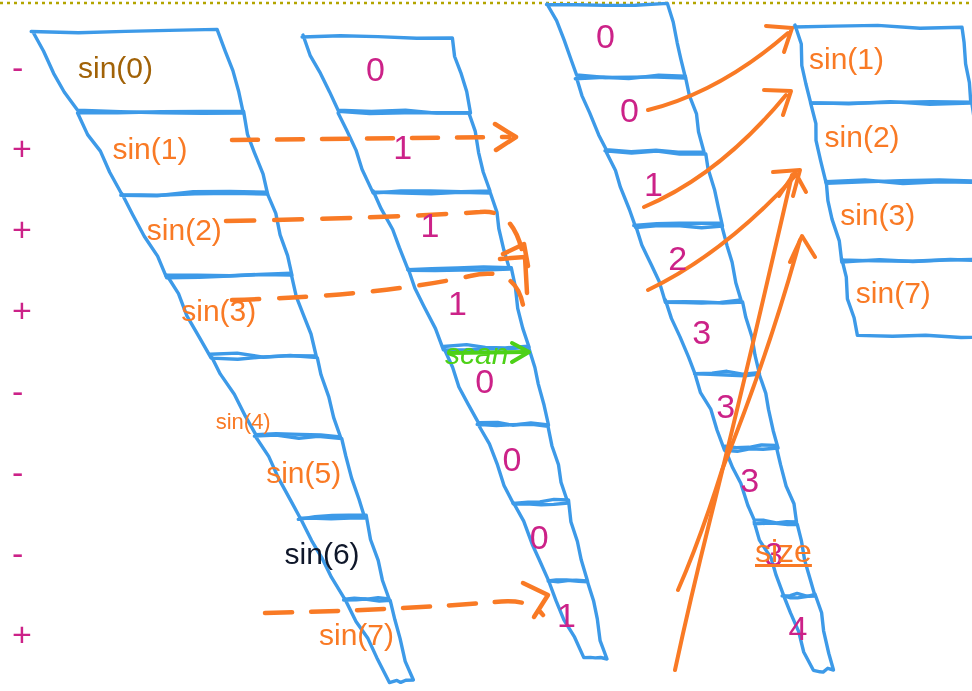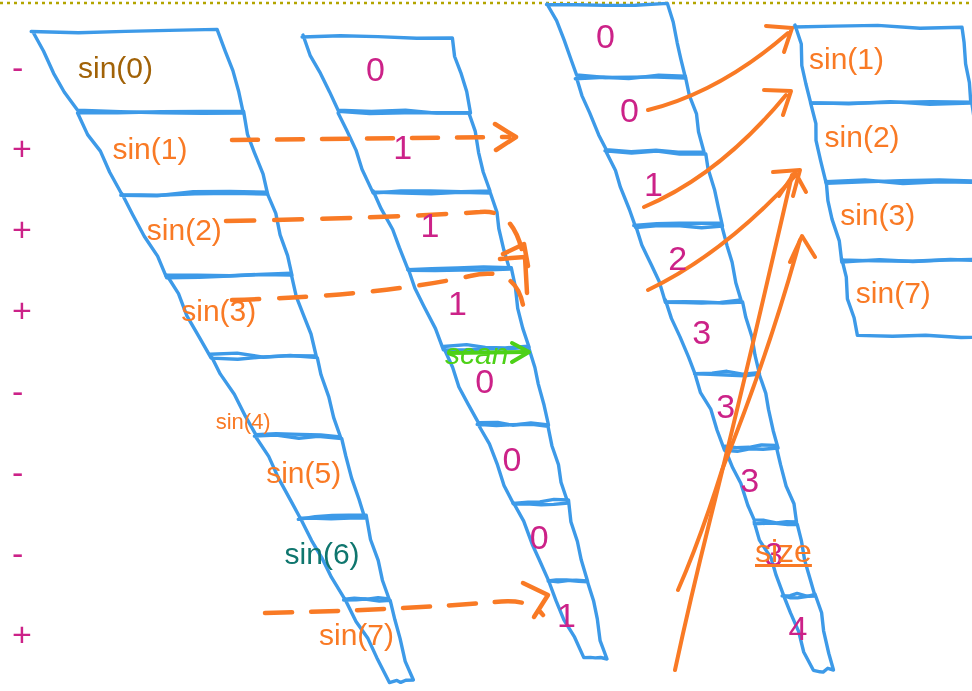--- a/index.html
+++ b/index.html
@@ -133,21 +133,21 @@
       <div class="txt" style="font-size: 30px; color: rgb(249, 122, 37); left: 112.425px; top: 131.9px;">sin(1)</div>
       <div class="txt" style="font-size: 34px; color: rgb(204, 34, 136); left: 12px; top: 128.5px;">+</div>
       <div class="txt" style="font-size: 30px; color: rgb(249, 122, 37); left: 146.85px; top: 212.9px;">sin(2)</div>
       <div class="txt" style="font-size: 34px; color: rgb(204, 34, 136); left: 12px; top: 209.5px;">+</div>
       <div class="txt" style="font-size: 30px; color: rgb(249, 122, 37); left: 181.275px; top: 293.9px;">sin(3)</div>
       <div class="txt" style="font-size: 34px; color: rgb(204, 34, 136); left: 12px; top: 290.5px;">+</div>
       <div class="txt" style="font-size: 22px; color: rgb(249, 122, 37); left: 215.7px; top: 374.9px; margin-top: 34px;">sin(4)</div>
       <div class="txt" style="font-size: 34px; color: rgb(204, 34, 136); left: 12px; top: 371.5px;">-</div>
       <div class="txt" style="font-size: 30px; color: rgb(249, 122, 37); left: 250.125px; top: 455.9px; margin-left: 16px;">sin(5)</div>
       <div class="txt" style="font-size: 34px; color: rgb(204, 34, 136); left: 12px; top: 452.5px;">-</div>
-      <div class="txt" style="font-size: 30px; color: #0f766e; left: 284.55px; top: 536.9px;">sin(6)</div>
+      <div class="txt" style="font-size: 30px; color: #0f172a; left: 284.55px; top: 536.9px;">sin(6)</div>
       <div class="txt" style="font-size: 34px; color: rgb(204, 34, 136); left: 12px; top: 533.5px;">-</div>
       <div class="txt" style="font-size: 30px; color: rgb(249, 122, 37); left: 318.975px; top: 617.9px;">sin(7)</div>
       <div class="txt" style="font-size: 34px; color: rgb(204, 34, 136); left: 12px; top: 614.5px;">+</div>
       <div class="txt" style="font-size: 34px; color: rgb(204, 34, 136); left: 366px; top: 49.52px;">0</div>
       <div class="txt" style="font-size: 34px; color: rgb(204, 34, 136); left: 393.3px; top: 127.52px;">1</div>
       <div class="txt" style="font-size: 34px; color: rgb(204, 34, 136); left: 420.6px; top: 205.52px;">1</div>
       <div class="txt" style="font-size: 34px; color: rgb(204, 34, 136); left: 447.9px; top: 283.52px;">1</div>
       <div class="txt" style="font-size: 34px; color: rgb(204, 34, 136); left: 475.2px; top: 361.52px;">0</div>
       <div class="txt" style="font-size: 34px; color: rgb(204, 34, 136); left: 502.5px; top: 439.52px;">0</div>
       <div class="txt" style="font-size: 34px; color: rgb(204, 34, 136); left: 529.8px; top: 517.52px;">0</div>

